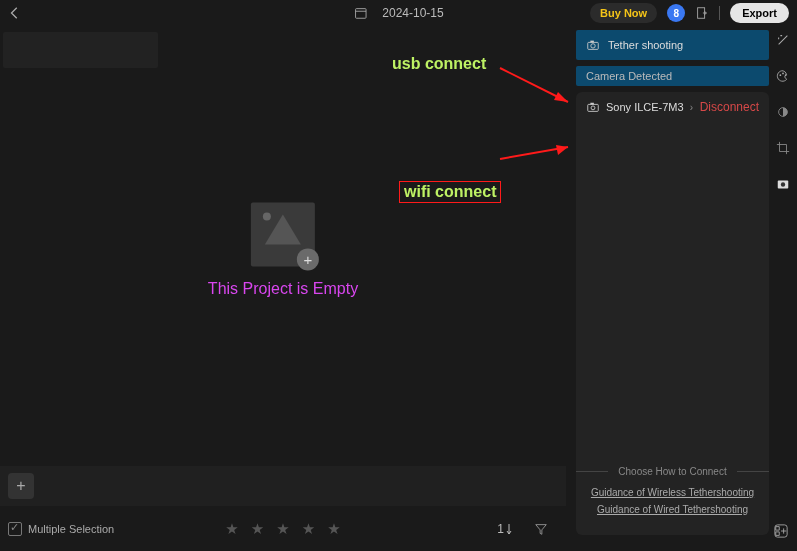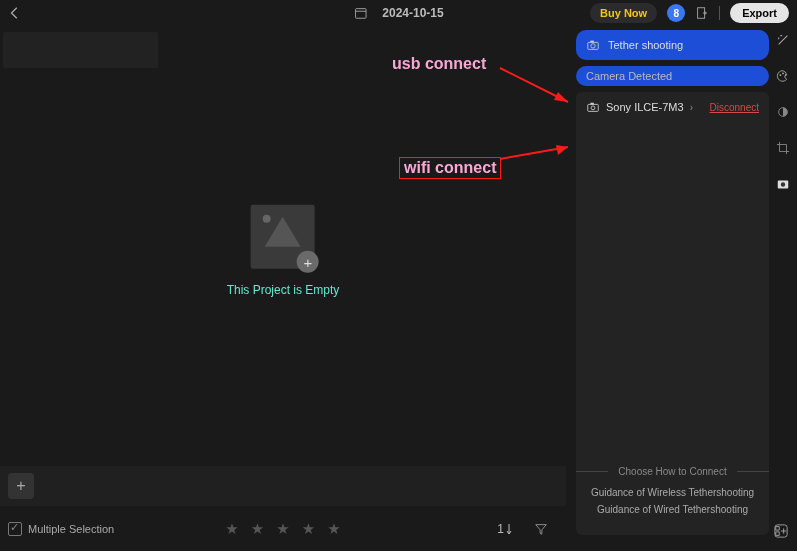--- a/index.html
+++ b/index.html
@@ -14,21 +14,21 @@
   }
   
   .topbar {
     position: absolute; top: 0; left: 0; right: 0; height: 26px;
     display: flex; align-items: center;
     padding: 0 8px;
   }
   .back-chevron { width: 14px; height: 14px; color:#aaa; }
   .topbar-center {
     position: absolute; left: 50%; transform: translateX(-50%);
-    display: flex; align-items: center; gap: 15px; color:#bbb;font-weight:bold;
+    display: flex; align-items: center; gap: 15px; color:#bbb;
   }
   .topbar-right {
     margin-left: auto; display: flex; align-items: center; gap: 10px;
   }
   .btn-buy {
     background: #2b2b2b; color: #f5c518; border: none;
     padding: 4px 10px; border-radius: 12px; font-size: 11px; font-weight:600;
     cursor: pointer;
   }
   .avatar {
@@ -66,63 +66,63 @@
   .empty-img::after {
     content:""; position:absolute; top:10px; left:12px;
     width:8px; height:8px; background:#666; border-radius:50%;
   }
   .empty-img-add {
     position:absolute; bottom:-4px; right:-4px; width:22px; height:22px;
     background:#6a6a6a; border-radius:50%;
     display:flex; align-items:center; justify-content:center;
     color:#ddd; font-size:15px;
   }
-  .empty-title { color:#5eead4; font-size:12px; margin-bottom:10px; }
+  .empty-title { color:#d946ef; font-size:16px; margin-bottom:10px; }
   .empty-sub { font-size:10px; color:#777; }
   
   .right-panel {
     position:absolute; top:30px; right:28px; width:193px; bottom:10px;
     display:flex; flex-direction:column;
   }
   .panel-block {
-    background:#1d4ed8; border-radius:10px; margin-bottom:6px;
+    background:#0c4a6e; border-radius:2px; margin-bottom:6px;
   }
   .tether-row {
     display:flex; align-items:center; gap:8px; padding:8px 10px;
     color:#ddd; font-size:11px;
   }
   .detected-header {
     padding:4px 10px; color:#bbb; font-size:11px;
   }
   .camera-list {
     border-radius:6px; padding-bottom:6px;
     flex:1; display:flex; flex-direction:column;
     overflow:hidden;
   }
   .camera-item {
     display:flex; align-items:center; padding:8px 10px; gap:6px;
     font-size:11px; color:#ddd;
   }
   .camera-item .arrow { color:#888; font-size:10px; }
-  .btn-disc { margin-left:auto; color:#d64848; font-size:10px;text-decoration:underline; }
+  .btn-disc { margin-left:auto; color:#d64848; font-size:12px; }
   .btn-conn {
     margin-left:auto; background:#4a4a4a; color:#ccc;
     padding:3px 9px; border-radius:10px; font-size:10px; border:none; cursor:pointer;
   }
   .how-connect {
     margin-top:auto; text-align:center; color:#888;
     font-size:10px; padding:8px 0;
   }
   .how-connect .heading-row {
     display:flex; align-items:center; gap:10px; justify-content:center;
     margin-bottom:10px;
   }
   .how-connect .hr { flex:1; height:1px; background:#444; }
   .how-connect .link {
-    color:#aaa; display:block; margin:6px 0;
+    color:#aaa; text-decoration:underline; display:block; margin:6px 0;
     cursor:pointer; font-size:10px;
   }
   
   .toolstrip {
     position:absolute; top:30px; right:2px; width:24px;
     display:flex; flex-direction:column; gap:16px; align-items:center;
   }
   .toolstrip .tool, .toolstrip-bottom .tool {
     width:20px; height:20px; color:#888; display:flex;
     align-items:center; justify-content:center; cursor:pointer;
@@ -152,21 +152,21 @@
   }
   .stars { position:absolute; left:50%; transform:translateX(-50%);
     display:flex; gap:12px; color:#555; font-size:15px; }
   .sort-pill {
     position:absolute; right:50px; color:#bbb; font-size:12px;
     display:flex; align-items:center; gap:2px;
   }
   .filter-icon { position:absolute; right:18px; color:#888; }
   
   .anno {
-    position:absolute; color:#f9a8d4; font-size:16px; font-weight:600;
+    position:absolute; color:#bef264; font-size:16px; font-weight:600;
     pointer-events:none;
   }
   .anno-box { border:1px solid #ff1a1a; padding:1px 4px; }
   svg { display:block; }
   .arrow-svg { position:absolute; pointer-events:none; }
 </style>
 </head>
 <body>
 
 <div class="topbar">
@@ -211,21 +211,21 @@
 <div class="anno" style="top:55px; left:392px;">usb connect</div>
 <svg class="arrow-svg" style="top:60px; left:498px; width:80px; height:50px;" viewBox="0 0 80 50">
   <line x1="2" y1="8" x2="70" y2="42" stroke="#ff1a1a" stroke-width="2"></line>
   <polygon points="70,42 60,32 56,40" fill="#ff1a1a"></polygon>
 </svg>
 
 <svg class="arrow-svg" style="top:133px; left:498px; width:80px; height:28px;" viewBox="0 0 80 28">
   <line x1="2" y1="26" x2="70" y2="14" stroke="#ff1a1a" stroke-width="2"></line>
   <polygon points="70,14 58,12 60,22" fill="#ff1a1a"></polygon>
 </svg>
-<div class="anno anno-box" style="top:157px; left:399px;">wifi connect</div>
+<div class="anno anno-box" style="top:181px; left:399px;">wifi connect</div>
 
 <div class="right-panel">
   <div class="panel-block">
     <div class="tether-row">
       <span>
         <svg class="icon-svg" viewBox="0 0 16 16">
             <rect x="2" y="5" width="12" height="8" rx="1" stroke="#ccc" fill="none"></rect>
             <circle cx="8" cy="9" r="2.5" stroke="#ccc" fill="none"></circle>
             <rect x="5" y="3" width="4" height="2" fill="#ccc"></rect>
           </svg>

